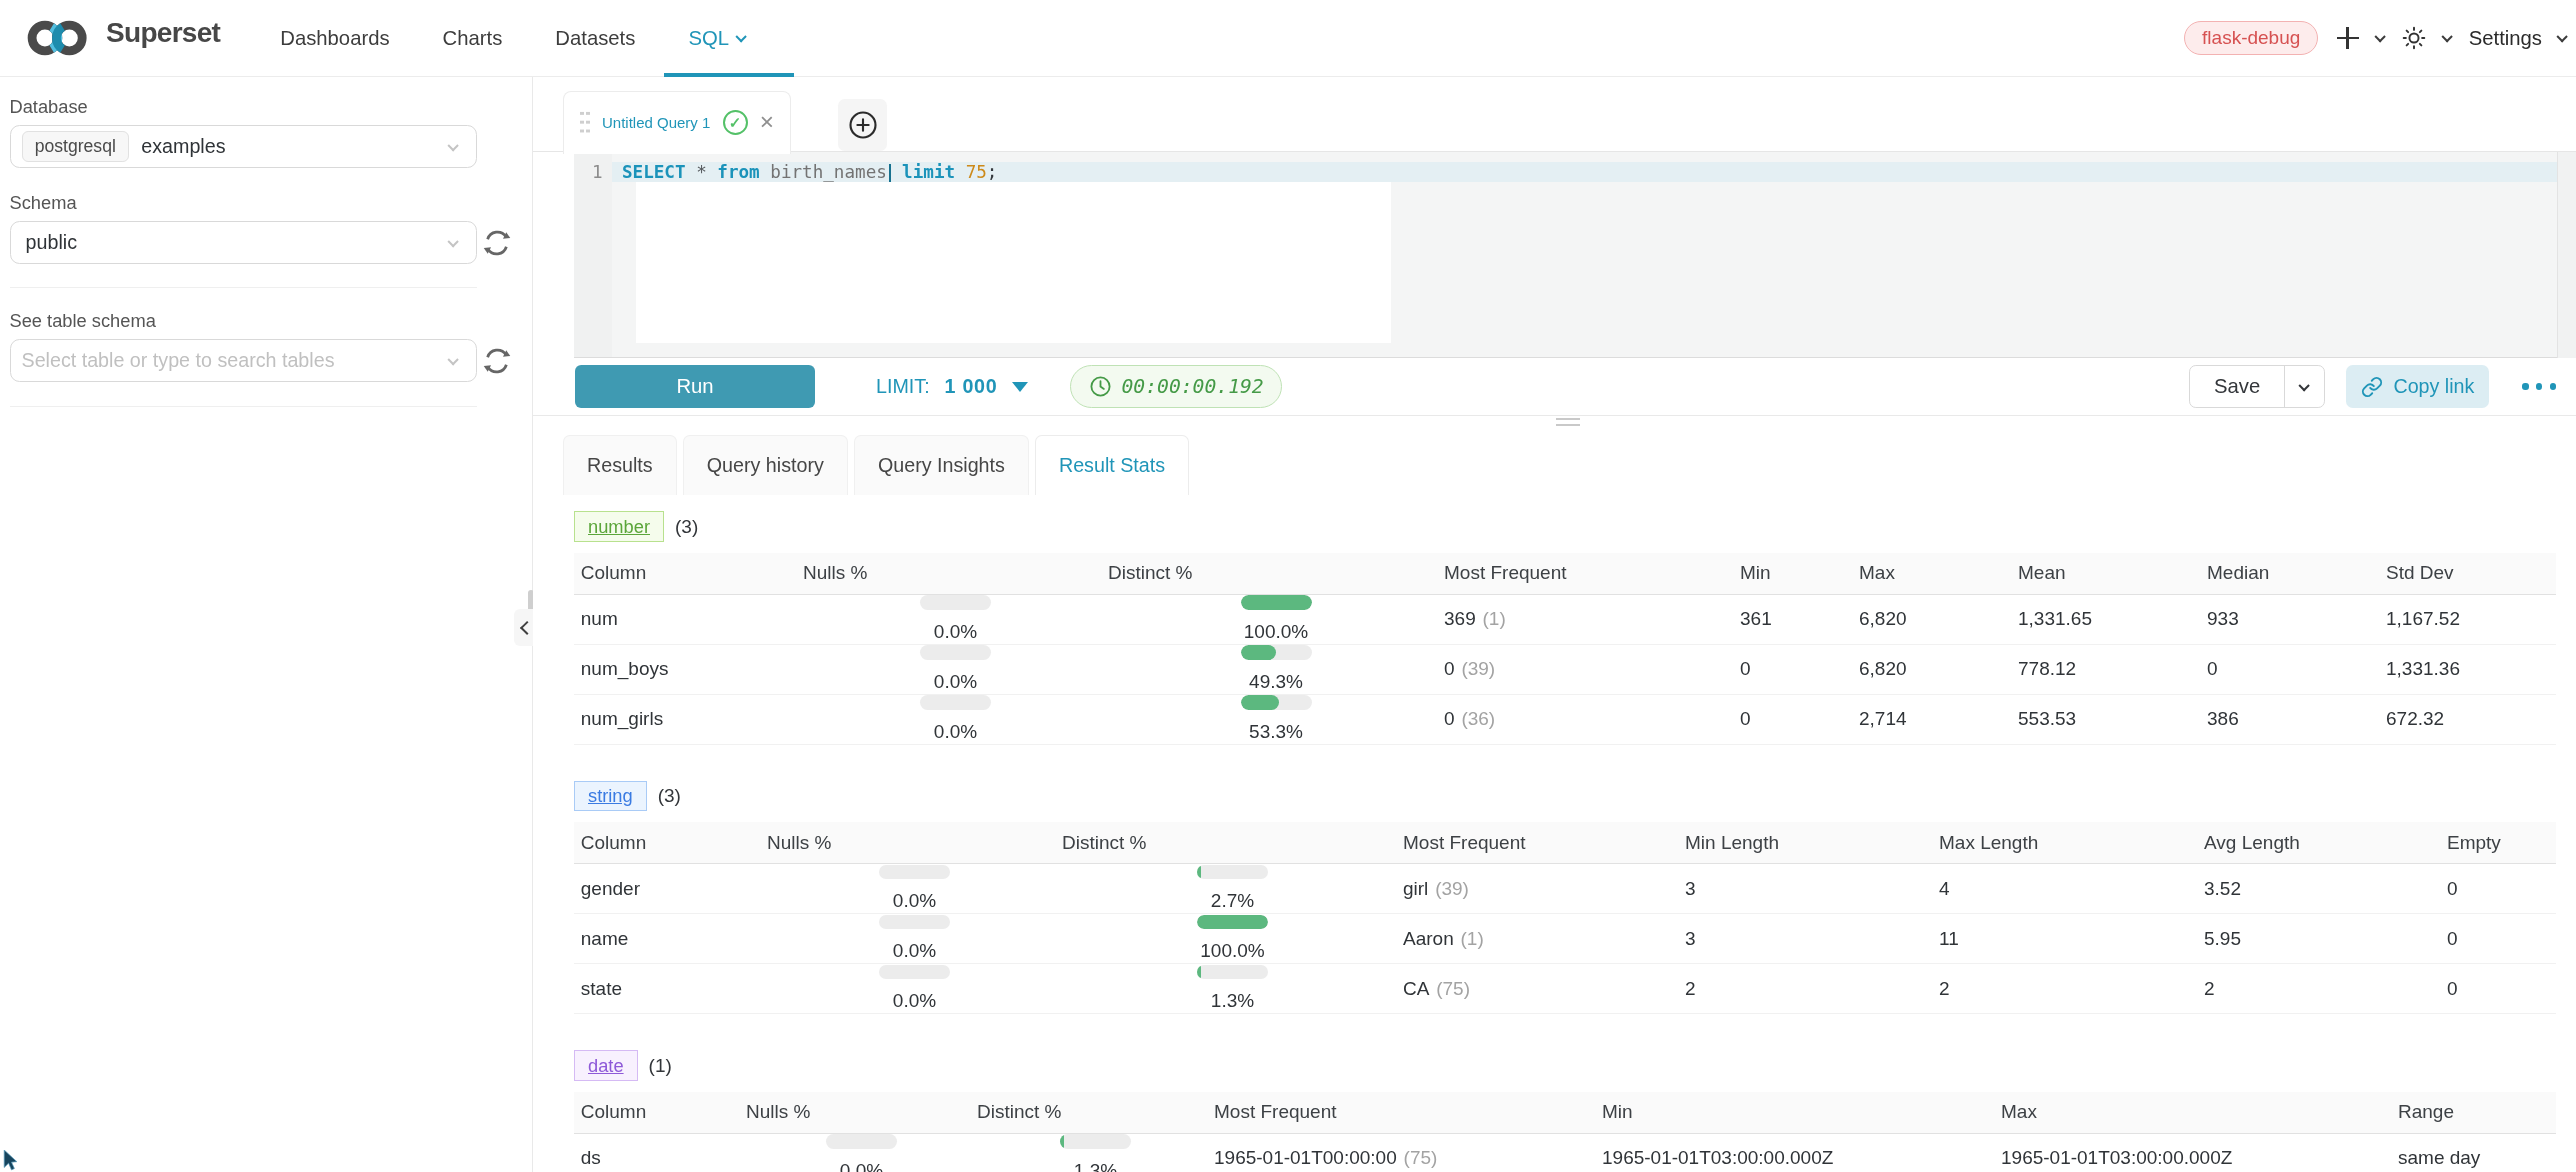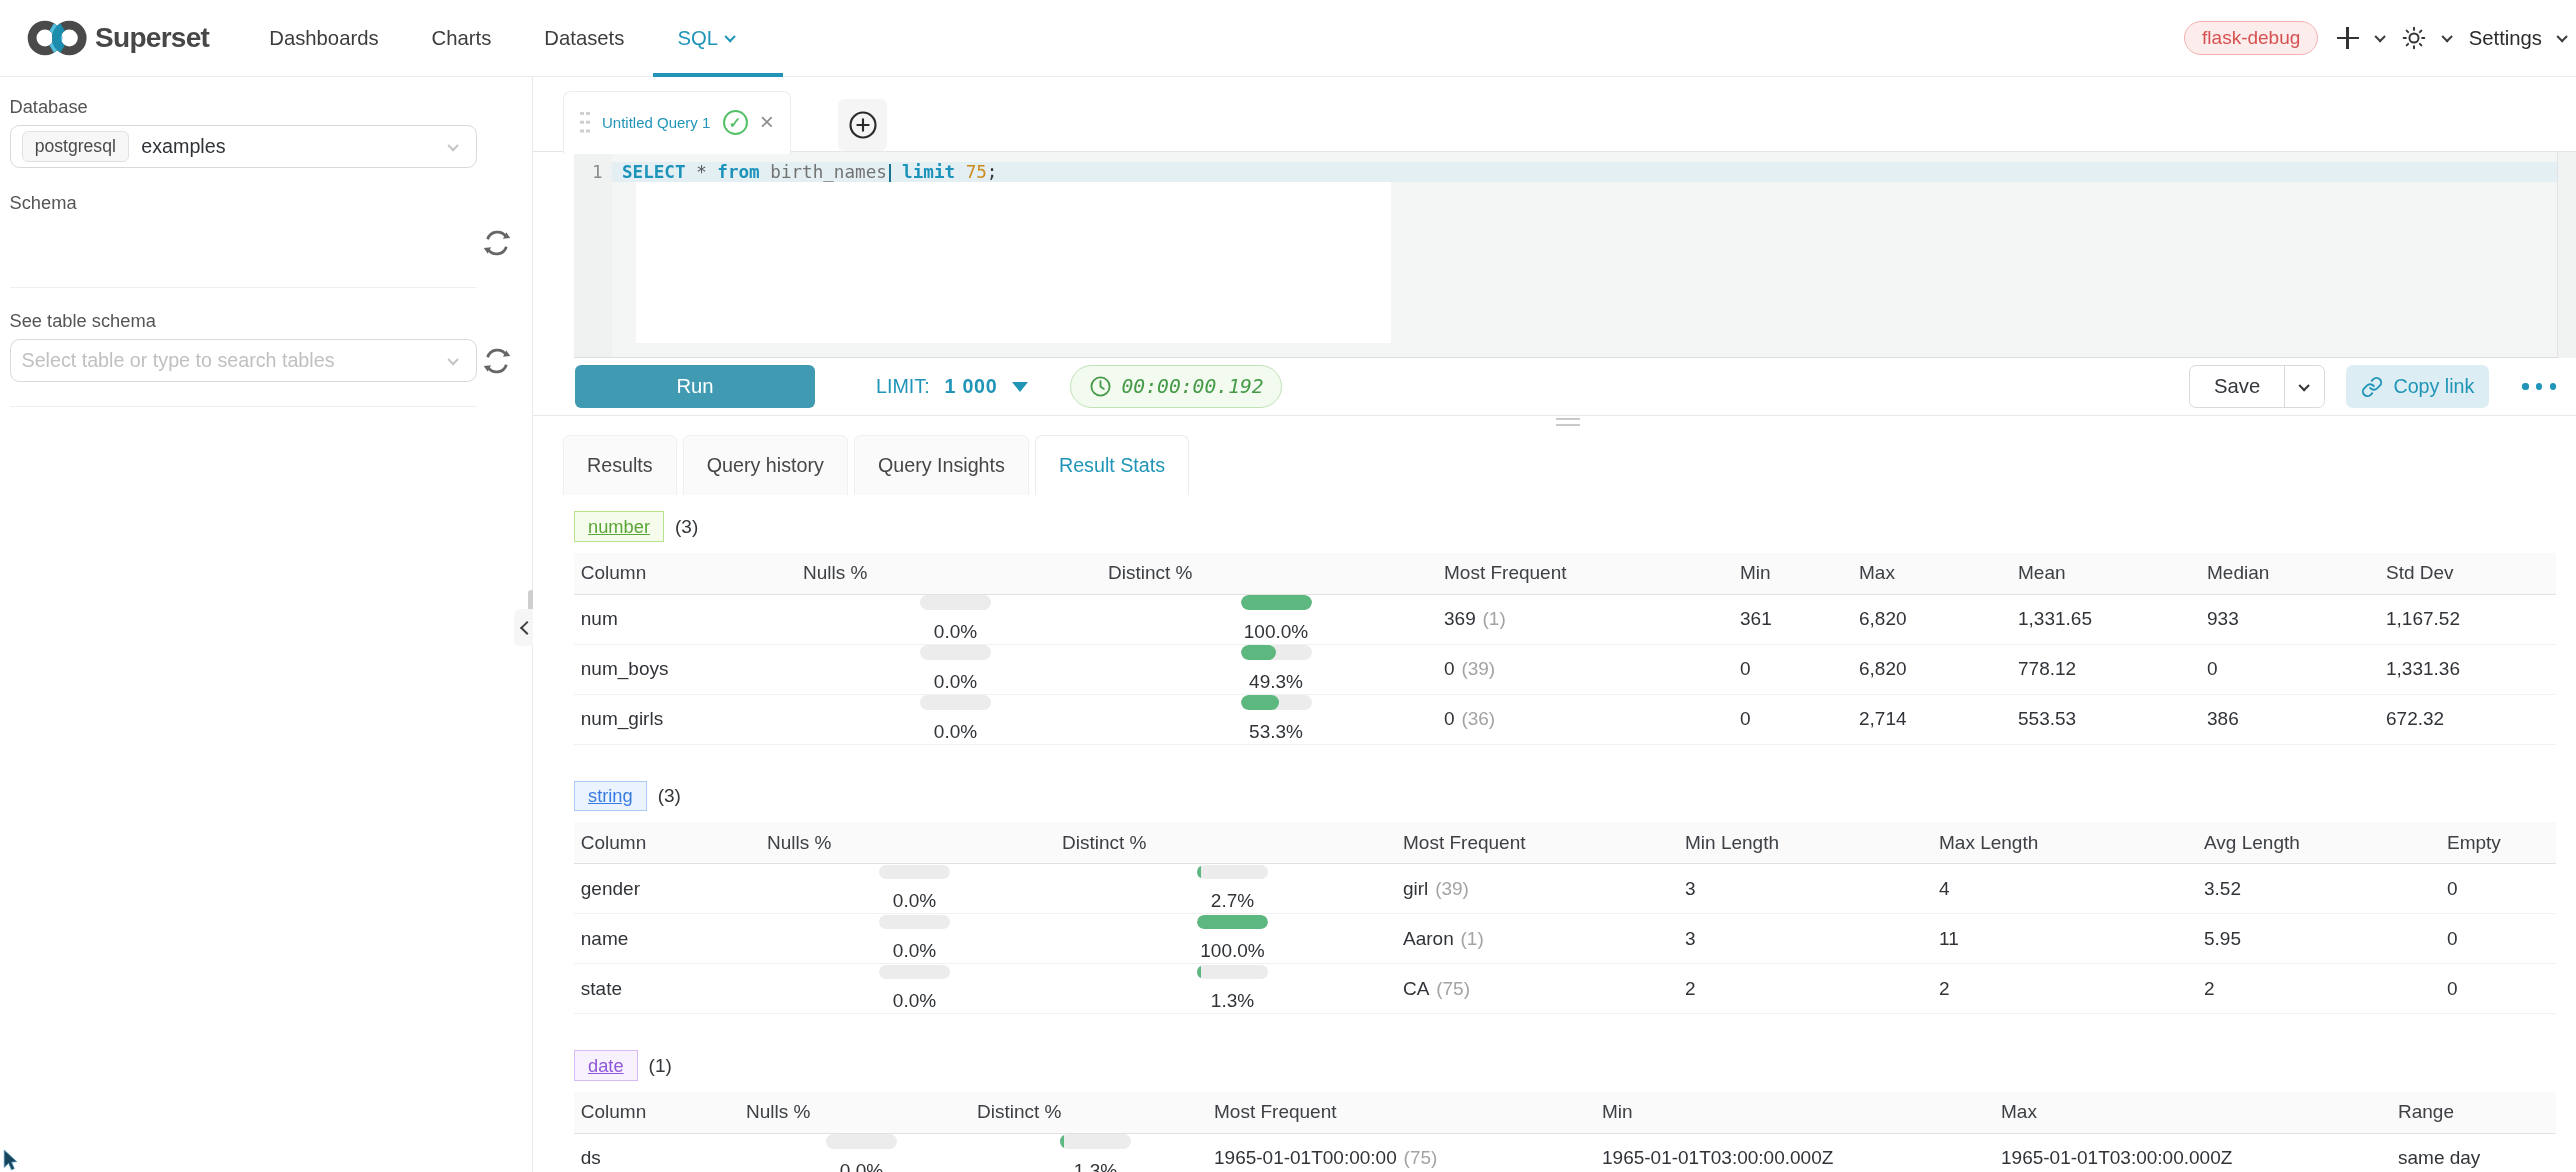--- a/index.html
+++ b/index.html
@@ -3,21 +3,21 @@
 <meta charset="utf-8">
 <style>
   * { box-sizing: border-box; margin: 0; padding: 0; }
   html,body { width:2576px; height:1172px; }
   body { position:relative; overflow:hidden; background:#fff; color:#2f3337;
          font-family:"Liberation Sans", sans-serif; }
 
   
   .navbar { position:absolute; top:0; left:0; right:0; height:77px; background:#fff;
             border-bottom:1.4px solid #ececec; display:flex; align-items:center; z-index:6; }
-  .brand { display:flex; align-items:center; margin-left:26px; gap:4px; }
+  .brand { display:flex; margin-left:26px; gap:15px; }
   .brand svg { width:65px; height:42px; }
   .brand-name { font-size:28px; font-weight:bold; color:#474747; letter-spacing:-0.7px; }
   .nav-menu { display:flex; height:100%; align-items:center; margin-left:60px; gap:53px; }
   .nav-item { position:relative; height:100%; display:flex; align-items:center;
               font-size:20.3px; color:#3d3d3d; gap:9.5px; cursor:pointer; }
   .nav-item.active { color:#2095b8; }
   .nav-underline { position:absolute; bottom:-1.4px; left:-24.4px; width:130px; height:4.7px; background:#2095b8; }
   .chev { display:inline-block; width:8.8px; height:8.8px; border-style:solid; border-color:currentColor;
           border-width:0 0 2px 2px; transform:rotate(-45deg) translateY(-1.4px); }
   .chev-small { width:7.5px; height:7.5px; }
@@ -192,20 +192,24 @@
 
 <aside class="sidebar">
   <div class="side-label" style="top:19px">Database</div>
   <div class="side-select" style="top:48px">
     <span class="engine-tag">postgresql</span>
     <span class="select-value">examples</span>
     <span class="select-caret chev chev-small"></span>
   </div>
 
   <div class="side-label" style="top:115px">Schema</div>
+  <div class="side-select" style="top:144px">
+    <span class="select-value" style="margin-left:4.1px">public</span>
+    <span class="select-caret chev chev-small"></span>
+  </div>
   <svg class="refresh-btn" style="top:151px" viewBox="0 0 24 24" fill="none" stroke="#666" stroke-width="2.2">
     <path d="M4.5 9 A 8.2 8.2 0 0 1 19.2 7"></path>
     <path d="M19.5 15 A 8.2 8.2 0 0 1 4.8 17"></path>
     <polygon points="16.8,8.6 22.6,8 19.4,3.4" fill="#666" stroke="none"></polygon>
     <polygon points="7.2,15.4 1.4,16 4.6,20.6" fill="#666" stroke="none"></polygon>
   </svg>
 
   <div class="side-divider" style="top:210px"></div>
 
   <div class="side-label" style="top:233px">See table schema</div>

